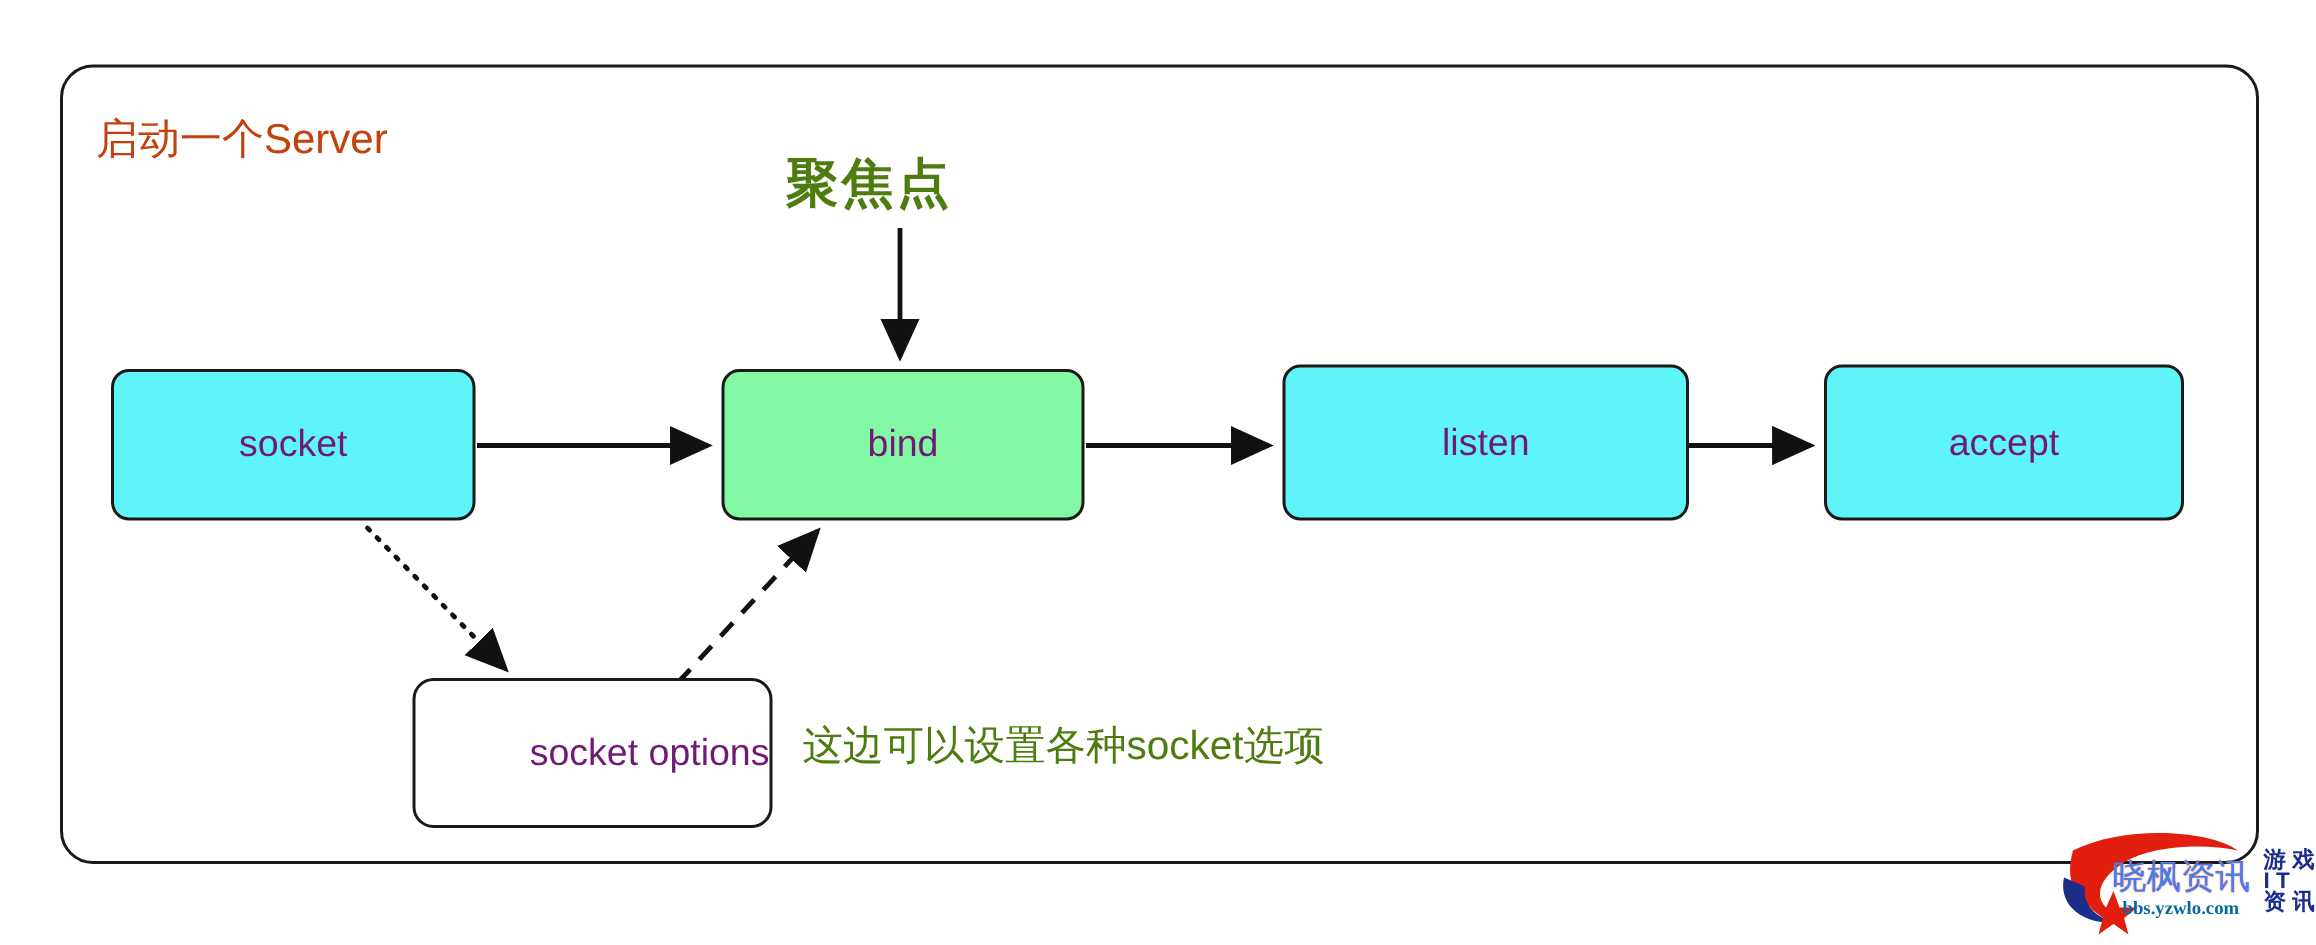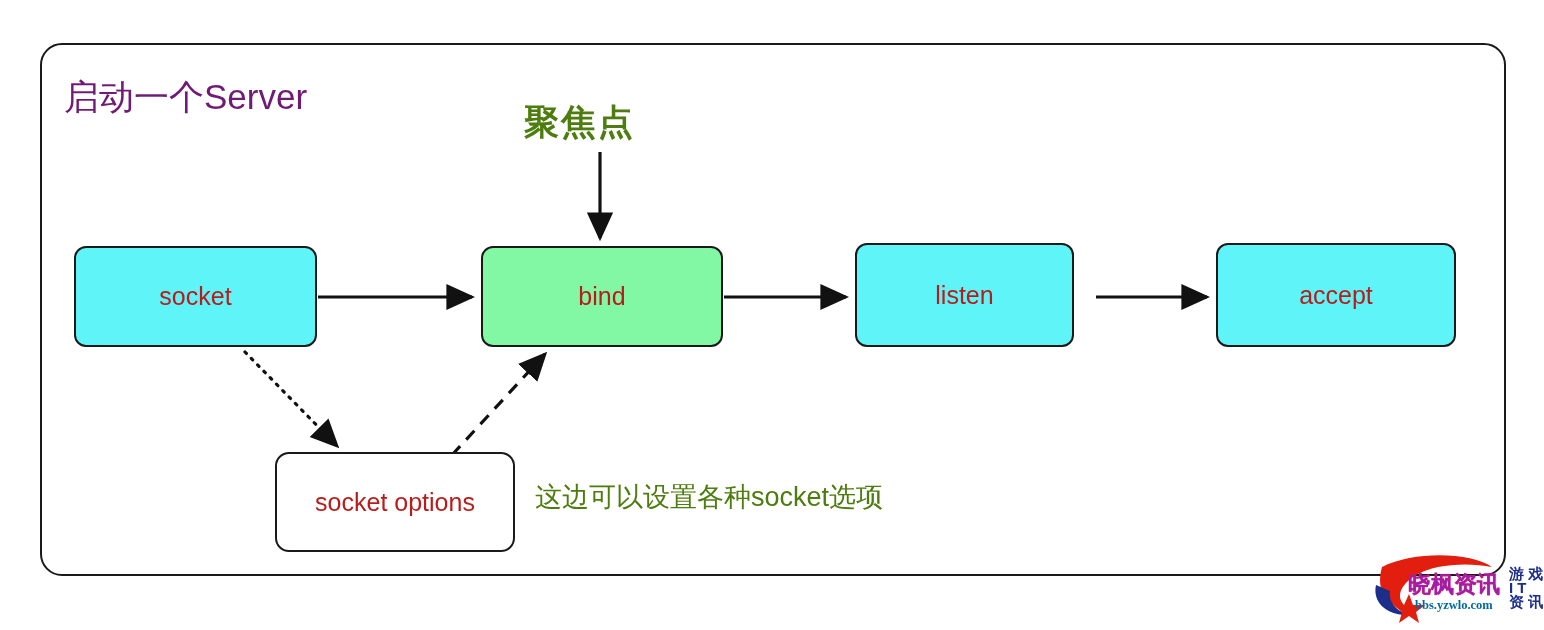--- a/index.html
+++ b/index.html
@@ -24,22 +24,22 @@
     height: 533px;
     border: 2.5px solid #1a1a1a;
     border-radius: 22px;
     box-sizing: border-box;
     background: transparent;
   }
   #diagram-title {
     position: absolute;
     left: 64px;
     top: 74px;
-    font-size: 35px;
-    color: #701a75;
+    font-size: 28px;
+    color: #c2410c;
     letter-spacing: 0px;
     white-space: nowrap;
   }
   
   #connectors {
     position: absolute;
     left: 0;
     top: 0;
     width: 1544px;
     height: 630px;
@@ -48,33 +48,33 @@
   
   .node {
     position: absolute;
     box-sizing: border-box;
     border: 2.5px solid #1a1a1a;
     border-radius: 12px;
     display: flex;
     align-items: center;
     justify-content: center;
     font-size: 25px;
-    color: #b91c1c;
+    color: #701a75;
     white-space: nowrap;
   }
   .node.cyan  { background: #5ef4f8; }
   .node.green { background: #82f8a4; }
   .node.plain { background: #ffffff; }
 
   #node-socket  { left: 74px;   top: 246px; width: 243px; height: 101px; }
   #node-bind    { left: 481px;  top: 246px; width: 242px; height: 101px; }
-  #node-listen  { left: 855px;  top: 243px; width: 219px; height: 104px; }
+  #node-listen  { left: 855px;  top: 243px; width: 271px; height: 104px; }
   #node-accept  { left: 1216px; top: 243px; width: 240px; height: 104px; }
   #node-sockopts{ left: 275px;  top: 452px; width: 240px; height: 100px;
-                  border-radius: 14px; font-size: 25px; }
+                  border-radius: 14px; font-size: 25px; justify-content: flex-end; }
 
   
   .annotation {
     position: absolute;
     color: #4d7c0f;
     white-space: nowrap;
   }
   #annot-focus {
     left: 524px;
     top: 99px;
@@ -99,22 +99,22 @@
   #watermark-mark {
     position: absolute;
     left: 0;
     top: 0;
   }
   #watermark-brand {
     position: absolute;
     left: 40px;
     top: 18px;
     font-size: 23px;
-    font-weight: 700;
-    color: #a21caf;
+    font-weight: 400;
+    color: #3b82f6;
     letter-spacing: 0px;
     white-space: nowrap;
     text-shadow: 0 0 1px #e21f0f;
   }
   #watermark-url {
     position: absolute;
     left: 47px;
     top: 47px;
     font-size: 12.5px;
     font-weight: 700;

